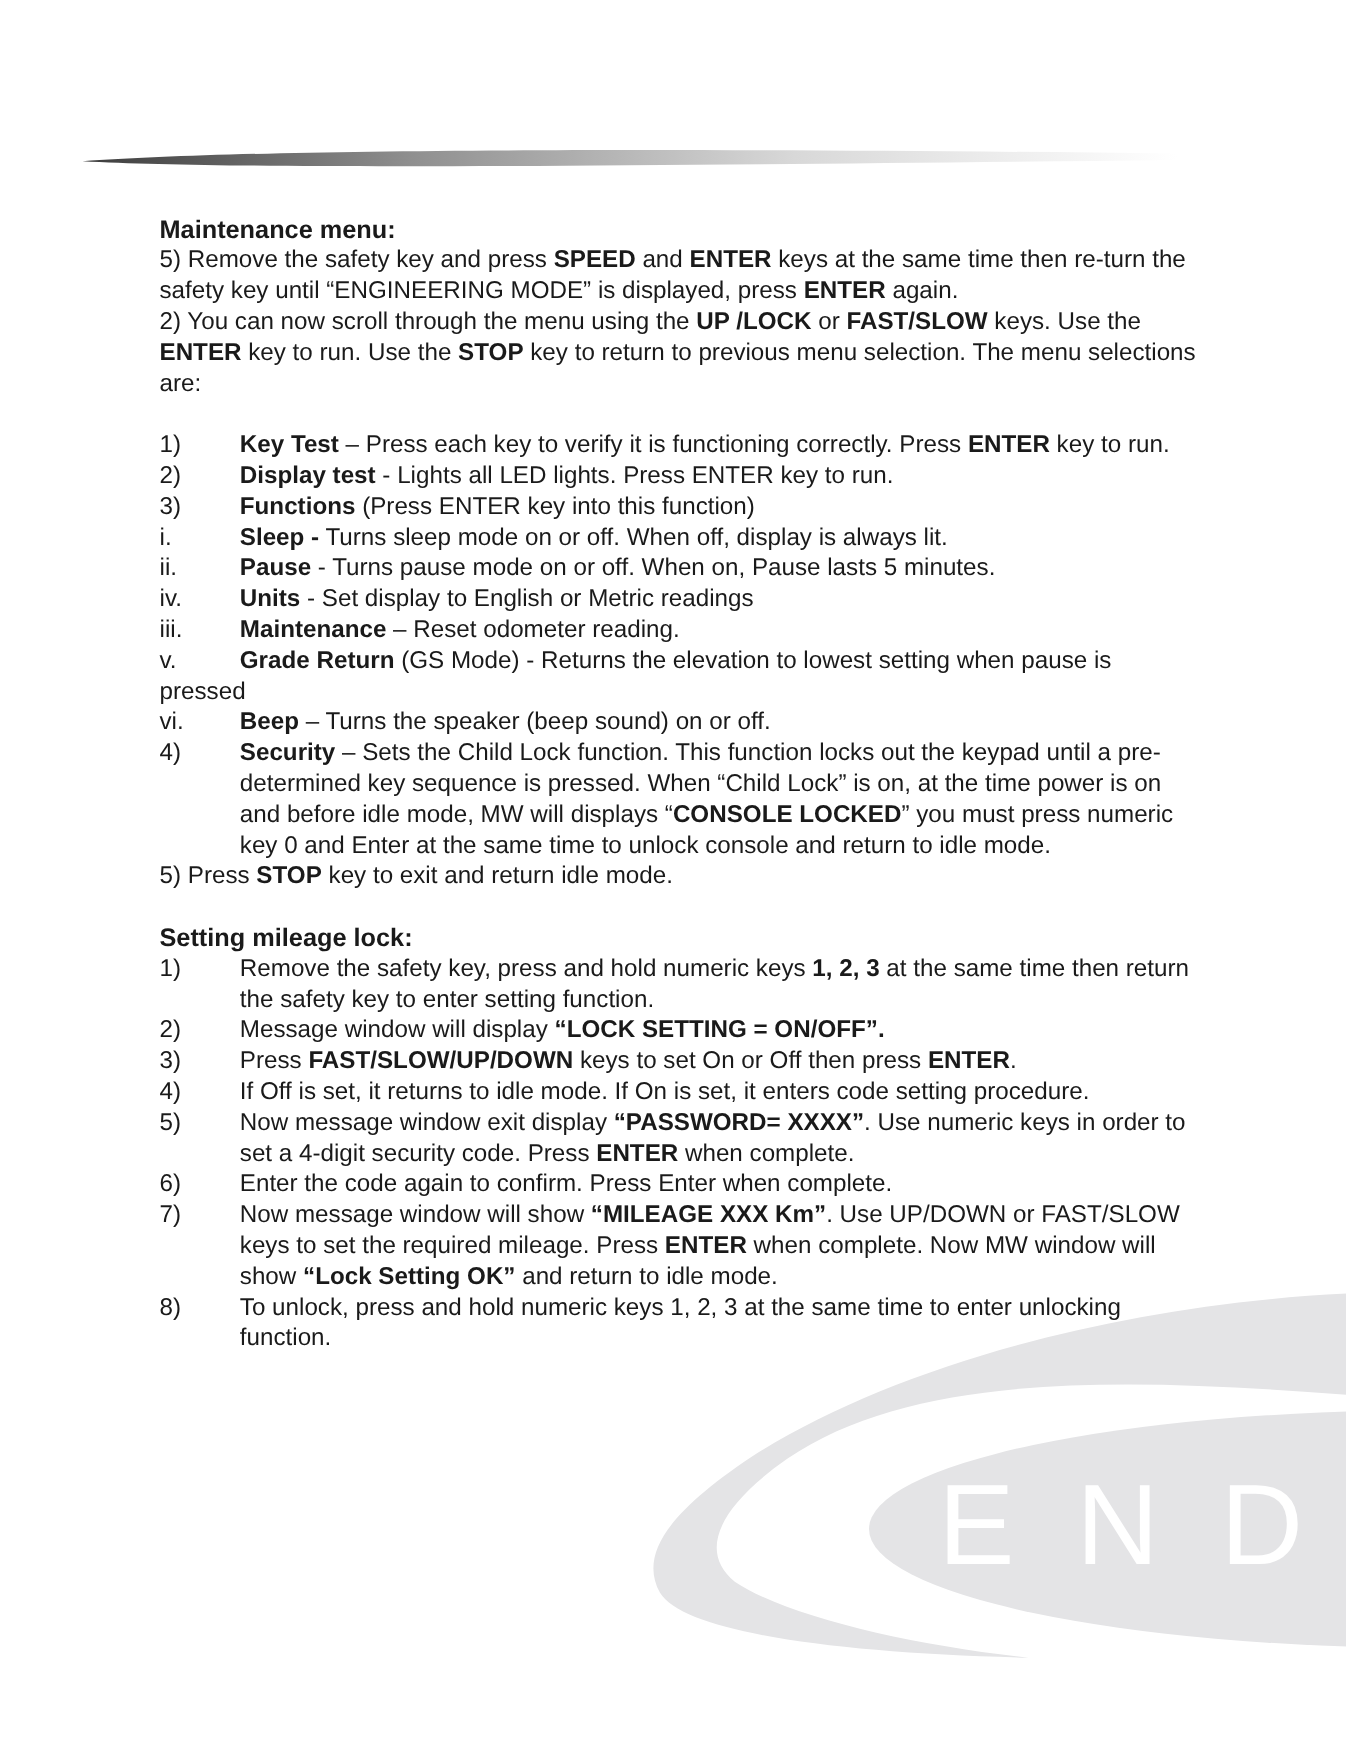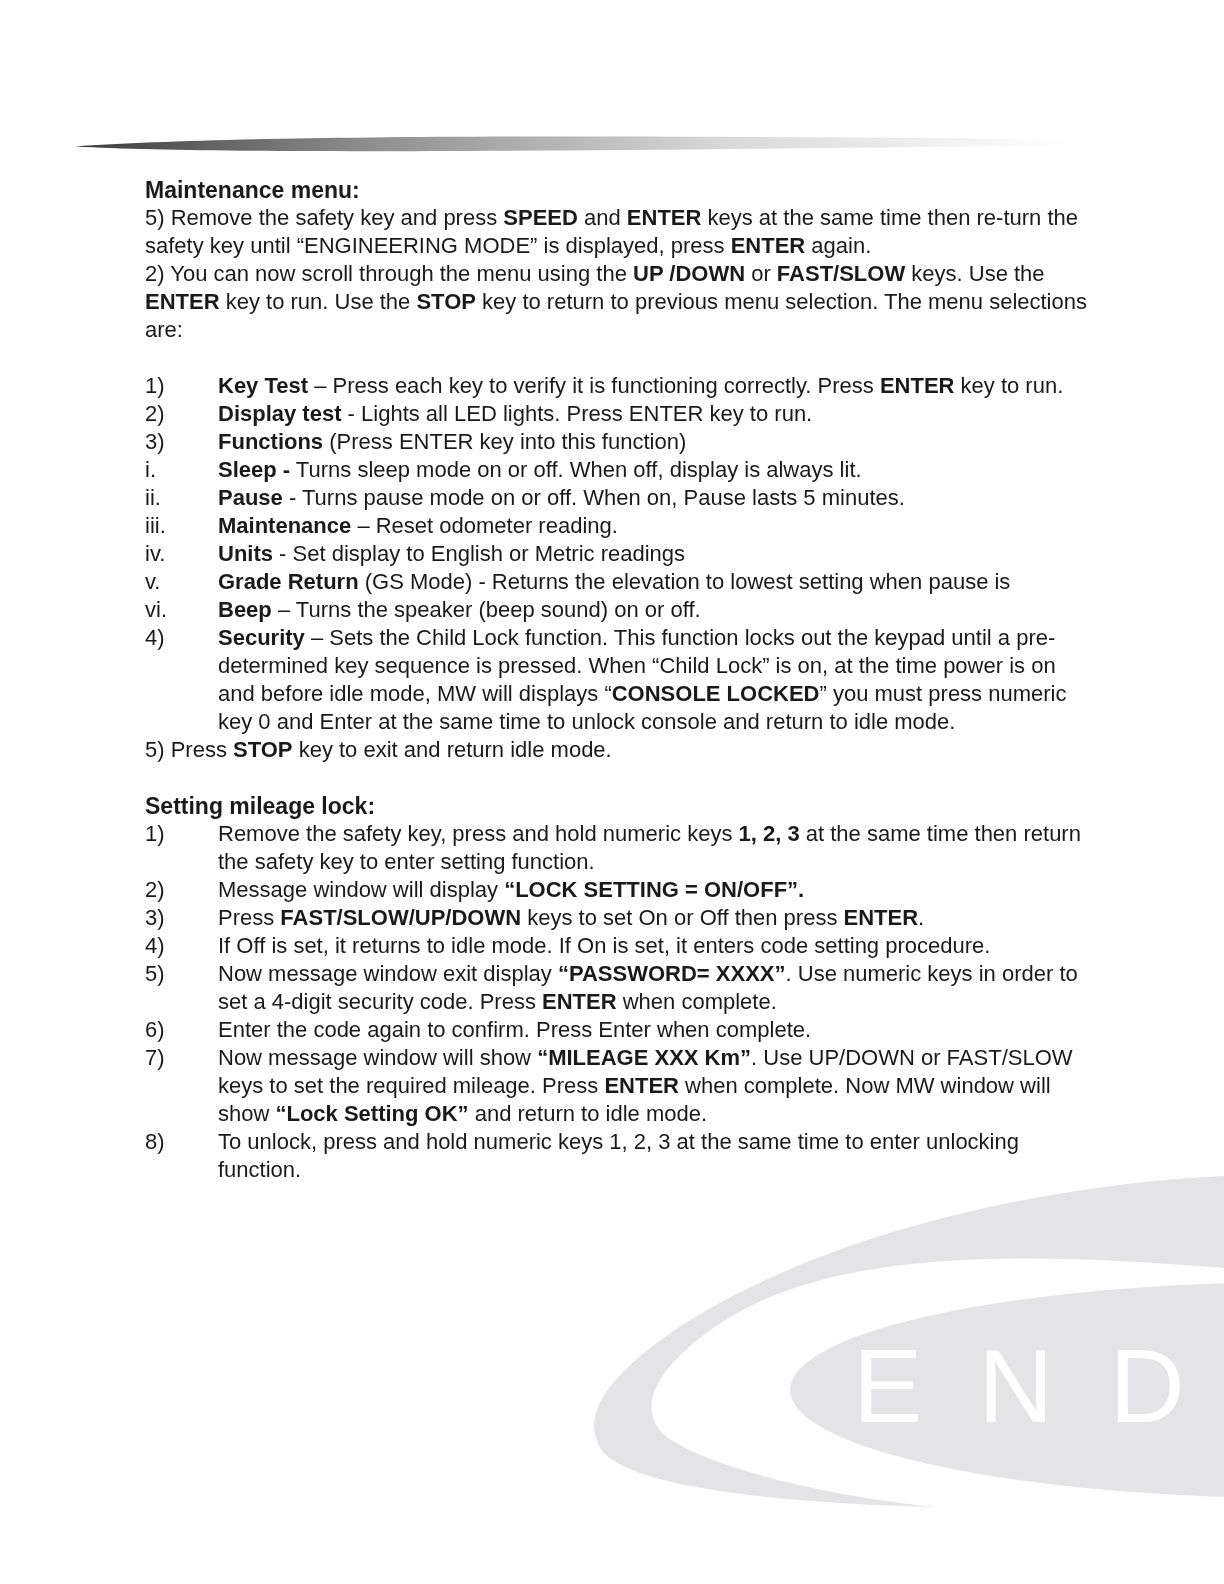--- a/index.html
+++ b/index.html
@@ -6,21 +6,21 @@
   .page{
     position:relative;
     width:1224px;height:1584px;
     background:#ffffff;
     overflow:hidden;
     font-family:"Liberation Sans","DejaVu Sans",sans-serif;
     color:#1a1a1a;
   }
   .decor{position:absolute;left:0;top:0;z-index:0;}
   .content{
-    position:absolute;left:145px;top:176px;width:948px;z-index:1;
+    position:absolute;left:145px;top:194px;width:948px;z-index:1;
     font-size:22px;line-height:28px;
   }
   h2{font-size:23px;line-height:28px;margin:0;font-weight:bold;}
   p{margin:0;}
   .b{font-weight:bold;margin-top:12px;}
   .gap{height:28px;}
   .li{display:flex;}
   .li .num{width:73px;flex:none;}
   .li .bd{flex:1;min-width:0;}
 </style>
@@ -52,21 +52,21 @@
 
     <ellipse cx="1300" cy="1390" rx="510" ry="108" fill="#e4e4e6"></ellipse>
 
     <text x="853" y="1422" fill="#ffffff" font-family="Liberation Sans, DejaVu Sans, sans-serif" font-size="104" letter-spacing="56">END</text>
   </svg>
 
   <div class="content">
 
     <h2>Maintenance menu:</h2>
     <p><span>5)  Remove the safety key and press </span><span class="b">SPEED</span><span> and </span><span class="b">ENTER</span><span> keys at the same time then re-turn the safety key until “ENGINEERING MODE” is displayed, press </span><span class="b">ENTER</span><span> again.</span></p>
-    <p><span>2)  You can now scroll through the menu using the </span><span class="b">UP /DOWN</span><span> or </span><span class="b">FAST/SLOW</span><span> keys. Use the </span><span class="b">ENTER</span><span> key to run. Use the </span><span class="b">STOP</span><span> key to return to previous menu selection. The menu selections are:</span></p>
+    <p><span>2)  You can now scroll through the menu using the </span><span class="b">UP /LOCK</span><span> or </span><span class="b">FAST/SLOW</span><span> keys. Use the </span><span class="b">ENTER</span><span> key to run. Use the </span><span class="b">STOP</span><span> key to return to previous menu selection. The menu selections are:</span></p>
 
     <div class="gap"></div>
 
     <div class="li">
       <span class="num">1)</span>
       <span class="bd"><span class="b">Key Test</span><span> – Press each key to verify it is functioning correctly. Press </span><span class="b">ENTER</span><span> key to run.</span></span>
     </div>
     <div class="li">
       <span class="num">2)</span>
       <span class="bd"><span class="b">Display test</span><span> - Lights all LED lights. Press ENTER key to run.</span></span>
@@ -77,31 +77,32 @@
     </div>
     <div class="li">
       <span class="num">i.</span>
       <span class="bd"><span class="b">Sleep -</span><span> Turns sleep mode on or off. When off, display is always lit.</span></span>
     </div>
     <div class="li">
       <span class="num">ii.</span>
       <span class="bd"><span class="b">Pause</span><span> - Turns pause mode on or off. When on, Pause lasts 5 minutes.</span></span>
     </div>
     <div class="li">
+      <span class="num">iv.</span>
+      <span class="bd"><span class="b">Units</span><span> - Set display to English or Metric readings</span></span>
+    </div>
+    <div class="li">
       <span class="num">iii.</span>
       <span class="bd"><span class="b">Maintenance</span><span> – Reset odometer reading.</span></span>
-    </div>
-    <div class="li">
-      <span class="num">iv.</span>
-      <span class="bd"><span class="b">Units</span><span> - Set display to English or Metric readings</span></span>
     </div>
     <div class="li">
       <span class="num">v.</span>
       <span class="bd"><span class="b">Grade Return</span><span> (GS Mode) - Returns the elevation to lowest setting when pause is</span></span>
     </div>
+    <p>pressed</p>
     <div class="li">
       <span class="num">vi.</span>
       <span class="bd"><span class="b">Beep</span><span> – Turns the speaker (beep sound) on or off.</span></span>
     </div>
     <div class="li">
       <span class="num">4)</span>
       <span class="bd"><span class="b">Security</span><span> – Sets the Child Lock function. This function locks out the keypad until a pre-determined key sequence is pressed. When “Child Lock” is on, at the time power is on and before idle mode, MW will displays “</span><span class="b">CONSOLE LOCKED</span><span>” you must press numeric key 0 and Enter at the same time to unlock console and return to idle mode.</span></span>
     </div>
     <p><span>5) Press </span><span class="b">STOP</span><span> key to exit and return idle mode.</span></p>
 

